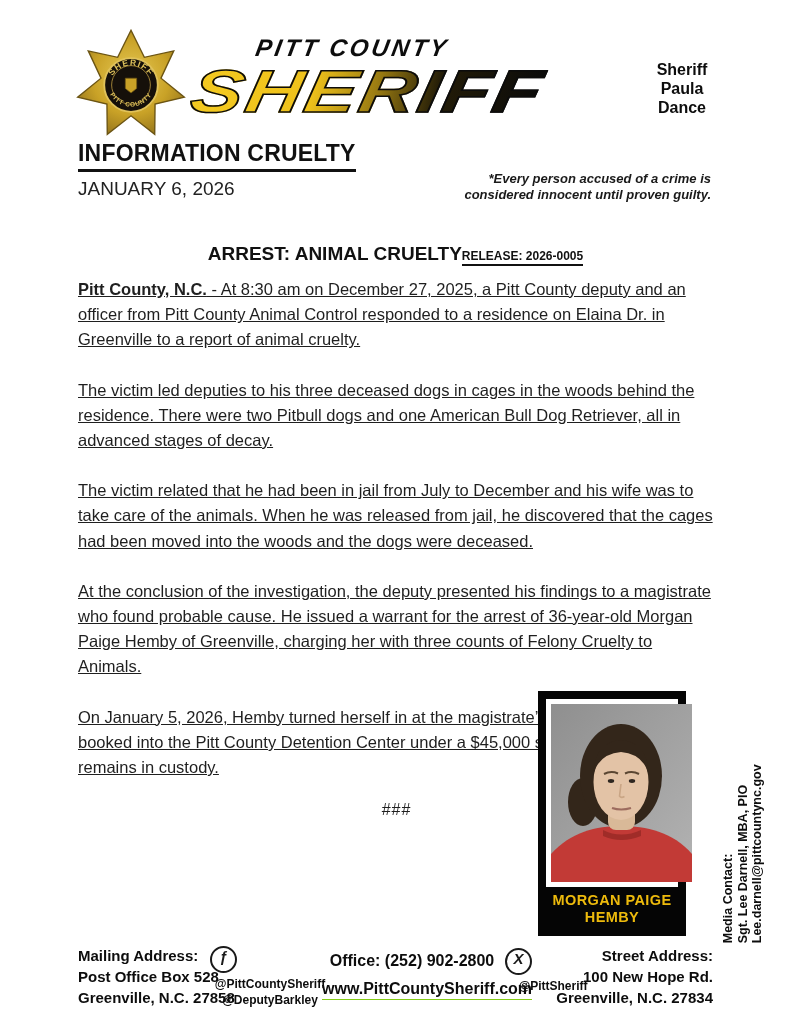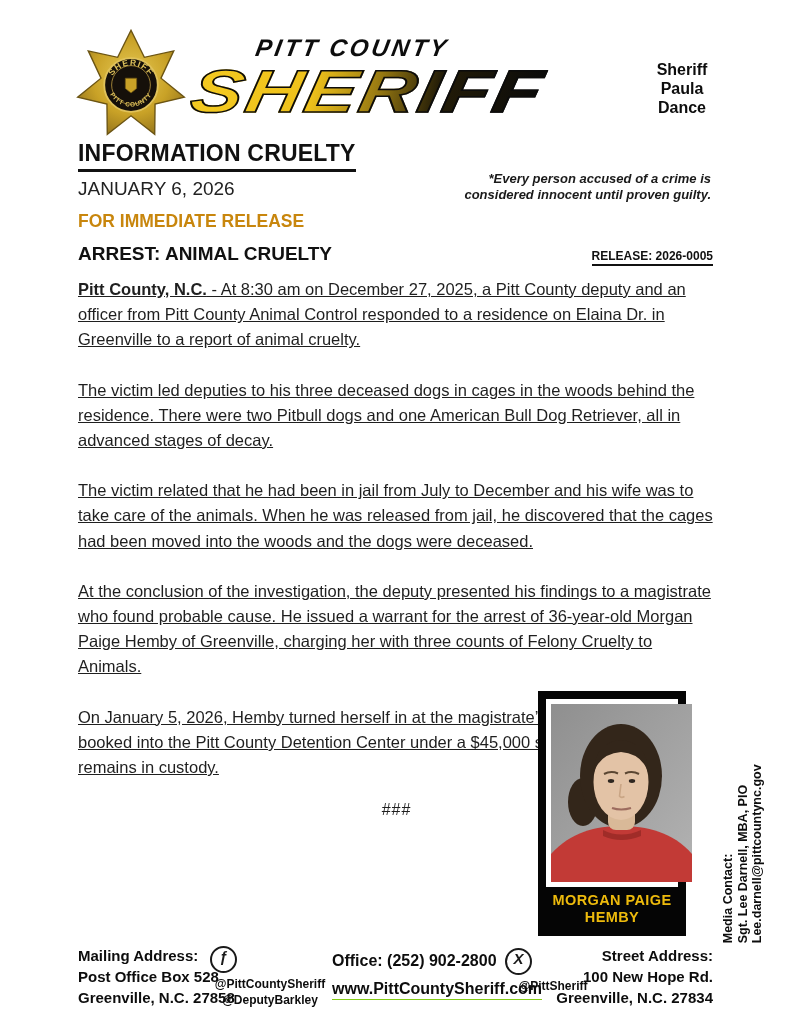--- a/index.html
+++ b/index.html
@@ -64,21 +64,21 @@
     line-height:16px; color:#1a1a1a;
   }
   .disclaimer span { display:block; }
   .immediate {
     position:absolute; left:78px; top:211px;
     font-size:17.5px; font-weight:bold;
     color:#c8860d;
   }
   .subject-row {
     position:absolute; left:78px; right:78px; top:243px;
-    display:flex; justify-content:space-between; align-items:baseline;
+    display:flex; justify-content:center; align-items:baseline;
   }
   .subject { font-size:19px; font-weight:bold; color:#111; }
   .release-no {
     font-size:12px; font-weight:bold; color:#111;
     border-bottom:2.5px solid #111; padding-bottom:1px;
   }
 
   
   .body-copy {
     position:absolute; left:78px; top:277px; width:637px;
@@ -120,21 +120,21 @@
   .social { text-align:center; }
   .social-fb { left:210px; top:946px; width:120px; }
   .social-x  { left:505px; top:948px; width:96px; }
   .social-circle {
     display:inline-flex; align-items:center; justify-content:center;
     width:27px; height:27px; border:2px solid #1a1a1a; border-radius:50%;
     font-size:15px; font-weight:bold; color:#1a1a1a; font-style:italic;
   }
   .social-handles { margin-top:3px; font-size:12px; line-height:16px;text-align:center; }
 
-  .foot-office { left:332px; top:952px; width:180px; }
+  .foot-office { left:322px; top:952px; width:180px; text-align:center; }
   .office-phone { font-size:16px; }
   .website {
     display:inline-block; margin-top:10px; font-size:16px;
     color:#0d0d0d; text-decoration:none;
     border-bottom:1px solid #84cc16; padding-bottom:1px;
   }
 </style>
 </head>
 <body>
 
@@ -174,21 +174,20 @@
   </div>
 
   <div class="ir-title">INFORMATION CRUELTY</div>
   <div class="ir-date">JANUARY 6, 2026</div>
 
   <div class="disclaimer">
     <span>*Every person accused of a crime is</span>
     <span>considered innocent until proven guilty.</span>
   </div>
 
-  <div class="immediate">FOR IMMEDIATE RELEASE</div>
 
   <div class="subject-row">
     <div class="subject">ARREST: ANIMAL CRUELTY</div>
     <div class="release-no">RELEASE: 2026-0005</div>
   </div>
 
   <div class="body-copy">
     <p><span class="lead">Pitt County, N.C.</span><span> - At 8:30 am on December 27, 2025, a Pitt County deputy and an officer from Pitt County Animal Control responded to a residence on Elaina Dr. in Greenville to a report of animal cruelty.</span></p>
     <p>The victim led deputies to his three deceased dogs in cages in the woods behind the residence.  There were two Pitbull dogs and one American Bull Dog Retriever, all in advanced stages of decay.</p>
     <p>The victim related that he had been in jail from July to December and his wife was to take care of the animals. When he was released from jail, he discovered that the cages had been moved into the woods and the dogs were deceased.</p>

